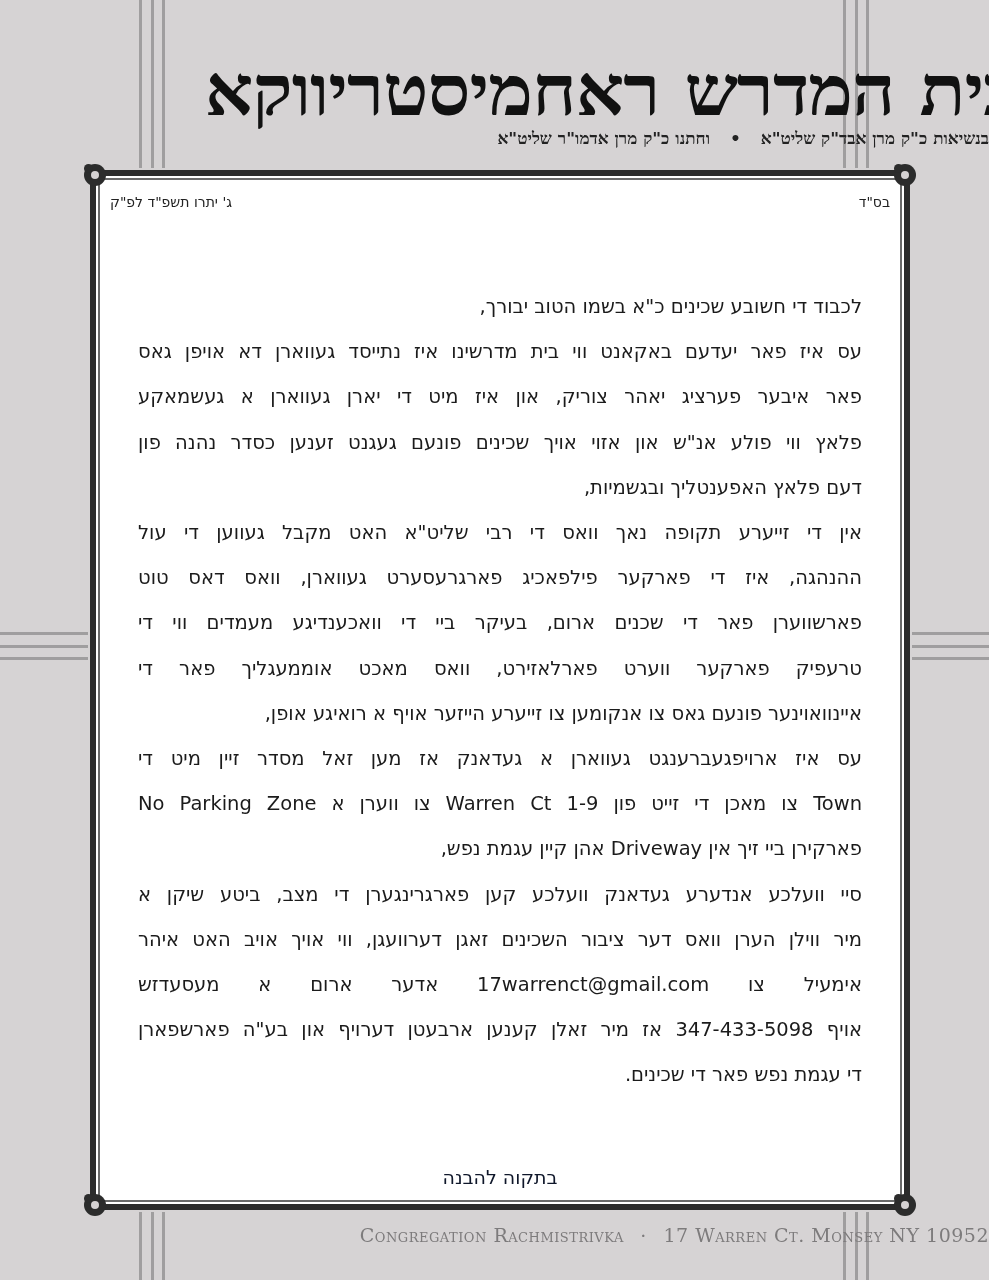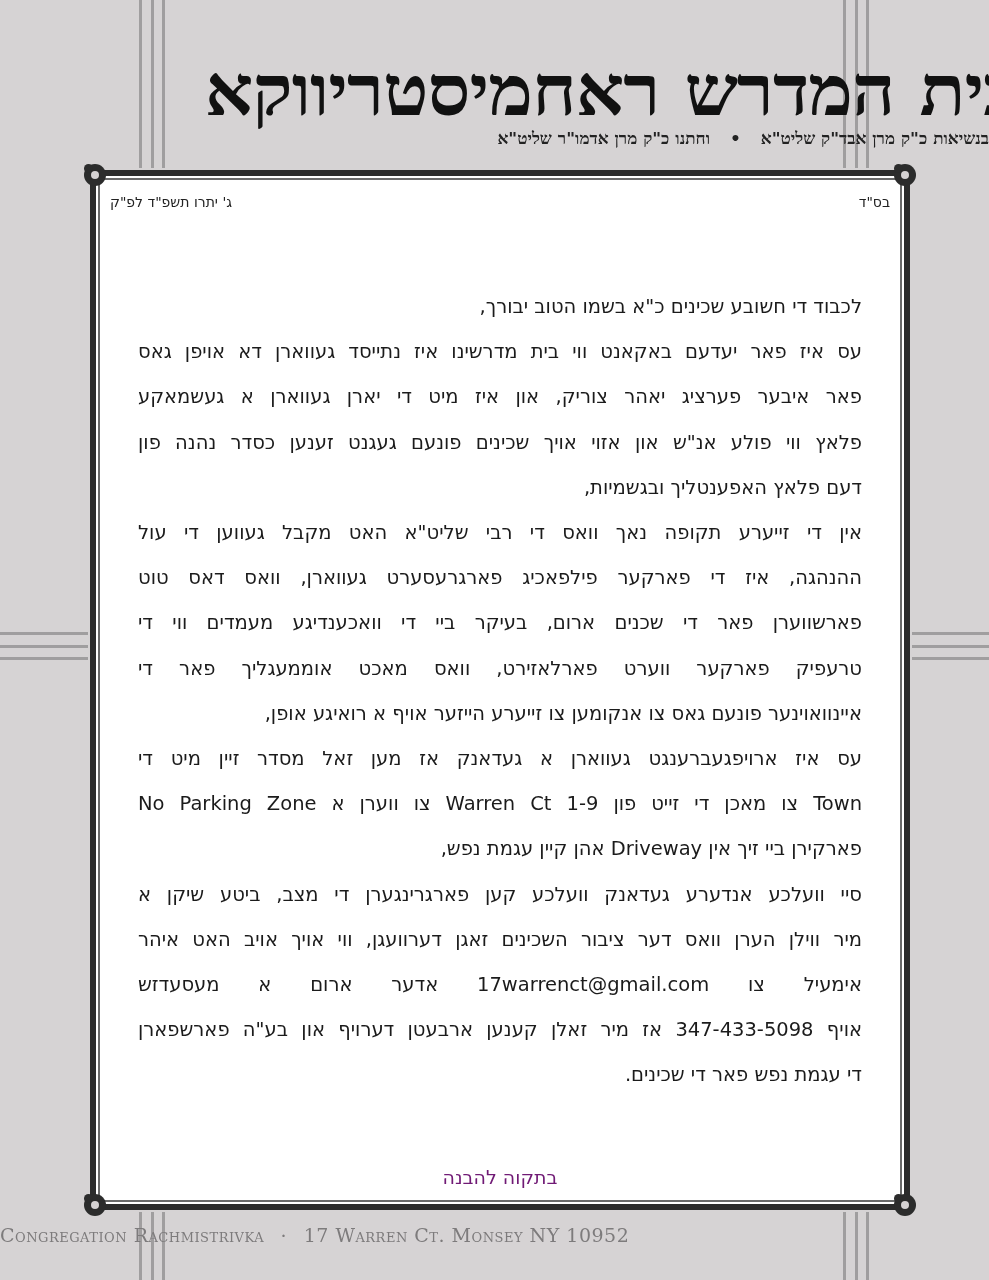--- a/index.html
+++ b/index.html
@@ -77,25 +77,25 @@
       direction: rtl;
       font-family: "DejaVu Sans", sans-serif;
       font-size: 19.5px;
       line-height: 45.2px;
       color: #1b1b1b;
     }
     .letter .line { white-space: nowrap; text-align: justify; text-align-last: justify; }
     .letter .line.short { text-align: right; text-align-last: right; }
     .closing {
       position: absolute; left: 0; right: 0; bottom: 16px; text-align: center;
-      direction: rtl; font-size: 19px; color: #701a75;
+      direction: rtl; font-size: 19px; color: #0f172a;
     }
 
     .footer {
-      position: absolute; left: 0; right: 0; top: 1224px; text-align: left;
+      position: absolute; left: 0; right: 0; top: 1224px; text-align: right;
       font-family: "DejaVu Serif", serif;
       font-size: 19px; color: #7d7b7c;
       font-variant: small-caps;
       letter-spacing: 0.5px;
     }
     .footer .sep { margin: 0 10px; }
   </style>
 </head>
 <body>
 

